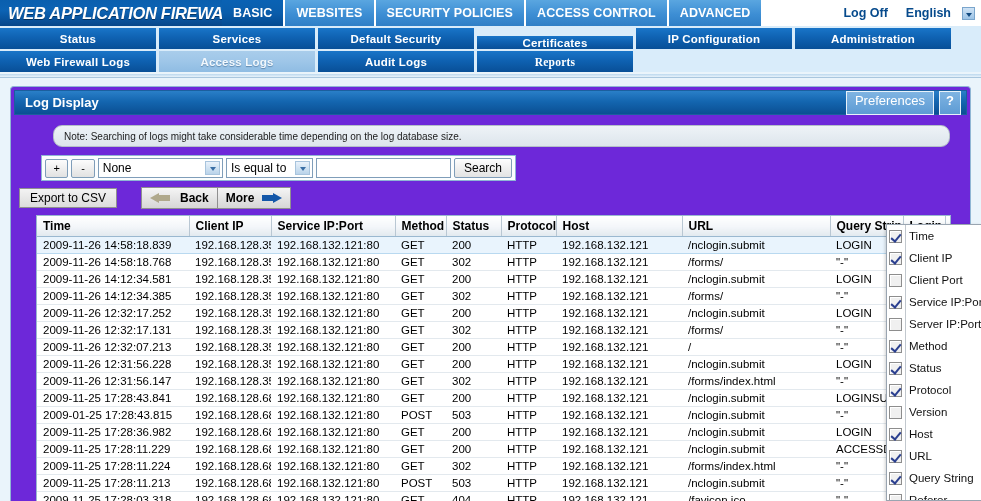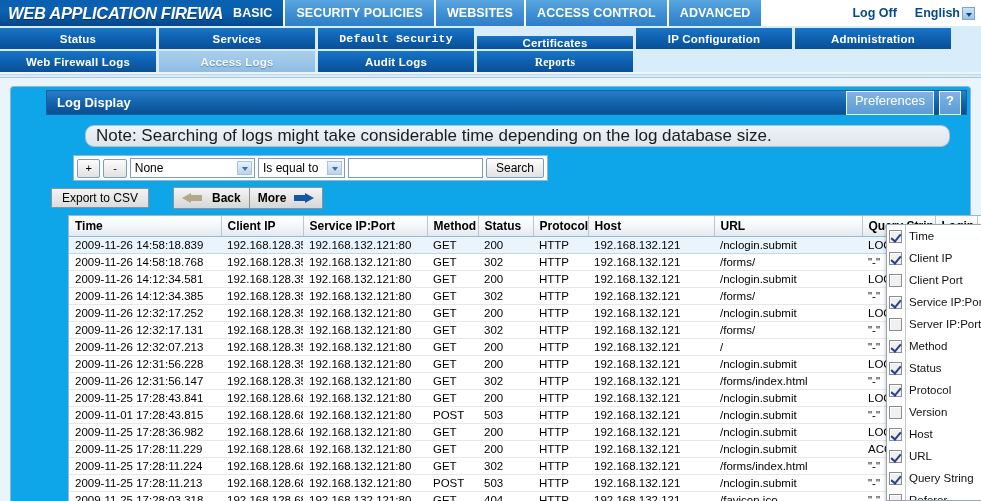--- a/index.html
+++ b/index.html
@@ -41,21 +41,21 @@
   }
   .mtab.active {
     background: linear-gradient(to bottom,#0a62b4 0%,#0a5dab 50%,#034a91 100%);
   }
   .topright {
     margin-left: auto; display: flex; align-items: center;
     height: 26px; padding-right: 6px; gap: 18px;
     background: #ffffff;
   }
   .logoff { color: #064a8c; font-weight: bold; font-size: 12.5px; }
-  .lang { color: #064a8c; font-weight: bold; font-size: 12.5px; display: flex; align-items: center; gap: 2px; }
+  .lang { color: #064a8c; font-weight: bold; font-size: 12.5px; display: flex; align-items: center; gap: 11px; }
   .lang .arrow {
     display: inline-block; width: 13px; height: 13px;
     background: linear-gradient(to bottom,#cfe3f5,#9cc3e6);
     border: 1px solid #7aa5cc;
     position: relative;
   }
   .lang .arrow:after {
     content: ""; position: absolute; left: 3px; top: 5px;
     border-left: 3px solid transparent; border-right: 3px solid transparent;
     border-top: 4px solid #124a80;
@@ -78,25 +78,24 @@
     color: #f2f8fd;
     text-shadow: 0 1px 1px rgba(60,100,140,.6);
   }
   .sitem.blank { background: transparent; }
   .navedge { height: 4px; background: linear-gradient(to bottom,#bcd8ee,#e8f3fb); border-bottom: 1px solid #a9c6de; }
 
   
   .panel {
     position: absolute; left: 10px; top: 86px;
     width: 961px; height: 415px;
-    background: #0ea5e9;
+    background: #6d28d9;
     border: 1px solid #8fb6d4;
     border-bottom: none;
     border-radius: 4px 4px 0 0;
-    padding-left: 32px;
   }
   .panelhead {
     height: 25px; margin: 3px 3px 0 3px;
     background: linear-gradient(to bottom,#2a7fc8 0%,#1466b0 45%,#0a4f93 100%);
     display: flex; align-items: center;
     padding: 0 5px 0 10px;
     border: 1px solid #1b5f9e;
   }
   .panelhead .ttl { color: #ffffff; font-weight: bold; font-size: 13px; }
   .headbtns { margin-left: auto; display: flex; gap: 5px; align-items: center; }
@@ -110,21 +109,21 @@
   .hbtn.qm { padding: 1px 6px; font-weight: bold; }
 
   .note {
     margin: 10px 20px 0 42px;
     height: 22px;
     background: linear-gradient(to bottom,#eef3f7,#dde5ec);
     border: 1px solid #b4bfc8;
     border-radius: 9px;
     display: flex; align-items: center;
     padding-left: 10px;
-    font-size: 17px; color: #1b1b1b;
+    font-size: 10px; color: #1b1b1b;
   }
 
   .searchbar {
     margin: 8px 0 0 30px;
     width: 475px; height: 26px;
     border: 1px solid #8fb6d4;
     background: #fbfdfe;
     display: flex; align-items: center;
     padding: 2px 3px;
     gap: 3px;
@@ -263,39 +262,39 @@
 </style>
 </head>
 <body>
 
 <div id="root">
 
   <div class="topbar">
     <div class="brand">WEB APPLICATION FIREWALL 660</div>
     <div class="maintabs" id="mainTabs">
         <div class="mtab active">BASIC</div>
+        <div class="mtab">WEBSITES</div>
         <div class="mtab">SECURITY POLICIES</div>
-        <div class="mtab">WEBSITES</div>
         <div class="mtab">ACCESS CONTROL</div>
         <div class="mtab">ADVANCED</div>
       </div>
     <div class="topright">
       <div class="logoff">Log Off</div>
       <div class="lang">
         <span>English</span>
         <span class="arrow"></span>
       </div>
     </div>
   </div>
 
   <div class="subnavwrap">
     <div class="subrow" id="subrow1">
         <div class="sitem" style="width: 156px;">Status</div>
         <div class="sitem" style="width: 156px;">Services</div>
-        <div class="sitem" style="width: 156px; font-family: Liberation Mono, monospace;">Default Security</div>
+        <div class="sitem" style="width: 156px;">Default Security</div>
         <div class="sitem" style="width: 156px; margin-top: 8px;">Certificates</div>
         <div class="sitem" style="width: 156px;">IP Configuration</div>
         <div class="sitem" style="width: 156px;">Administration</div>
       </div>
     <div class="subrow" id="subrow2">
         <div class="sitem" style="width: 156px;">Web Firewall Logs</div>
         <div class="sitem sel" style="width: 156px;">Access Logs</div>
         <div class="sitem" style="width: 156px;">Audit Logs</div>
         <div class="sitem" style="width: 156px; font-family: Liberation Serif, serif;">Reports</div>
         <div class="sitem blank" style="flex: 1 1 0%;"></div>
@@ -501,21 +500,21 @@
               <td>GET</td>
               <td>200</td>
               <td>HTTP</td>
               <td>192.168.132.121</td>
               <td>/nclogin.submit</td>
               <td>LOGINSUCCESS</td>
               <td>"-"</td>
               <td></td>
             </tr>
             <tr>
-              <td>2009-11-01 17:28:43.815</td>
+              <td>2009-01-25 17:28:43.815</td>
               <td>192.168.128.68</td>
               <td>192.168.132.121:80</td>
               <td>POST</td>
               <td>503</td>
               <td>HTTP</td>
               <td>192.168.132.121</td>
               <td>/nclogin.submit</td>
               <td>"-"</td>
               <td>mana</td>
               <td></td>

